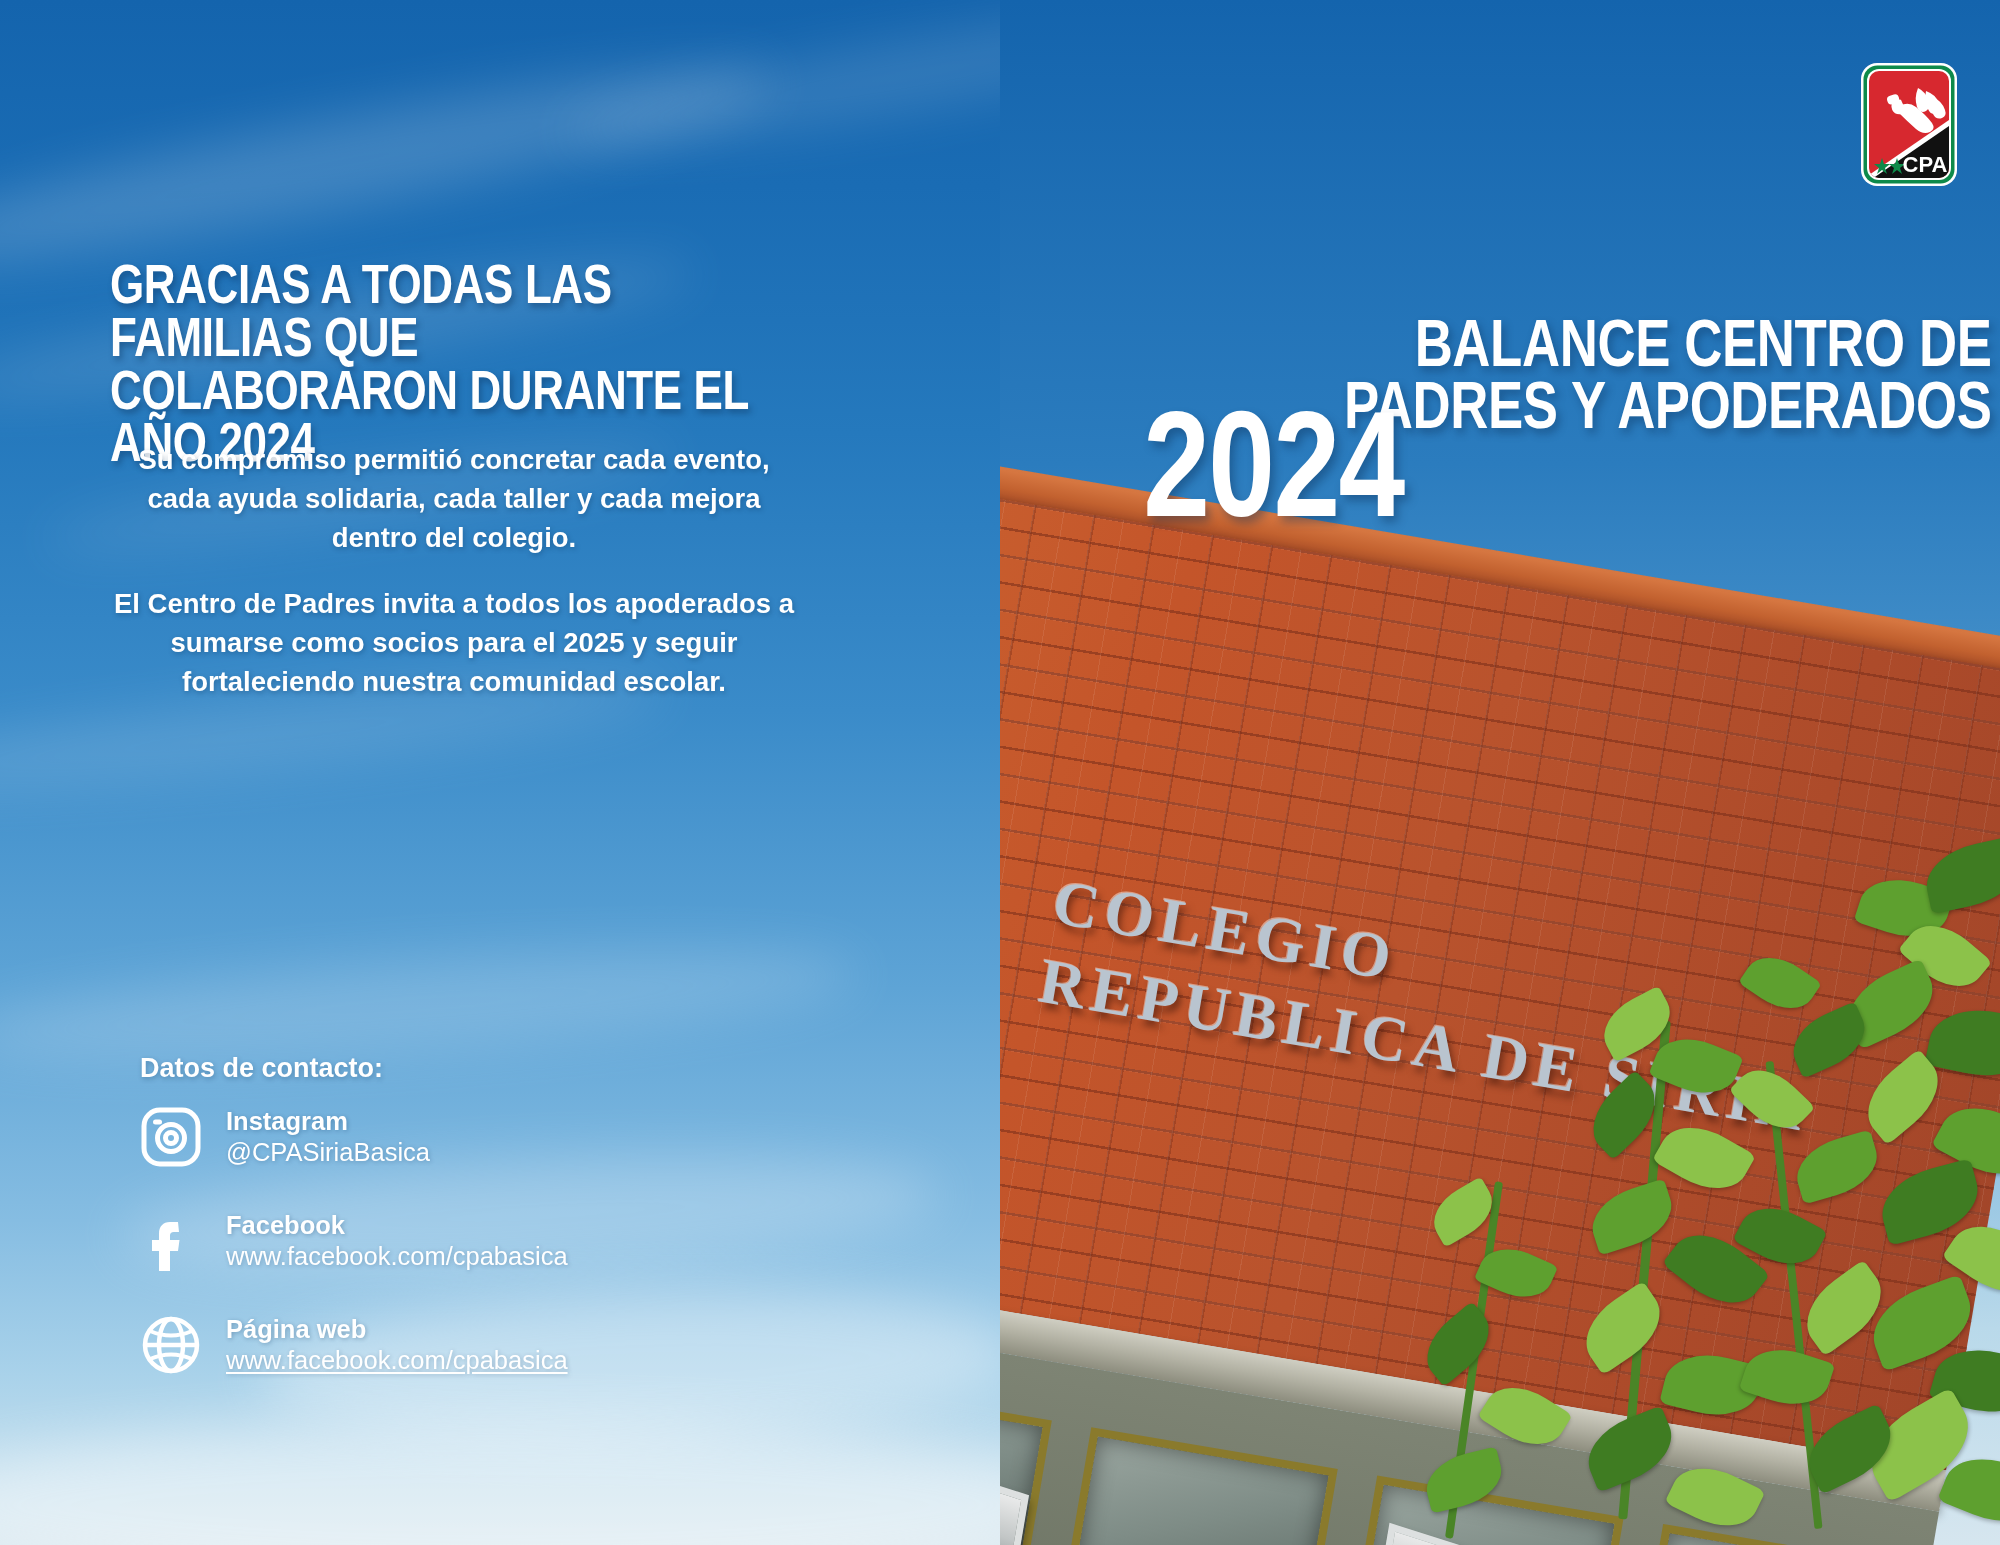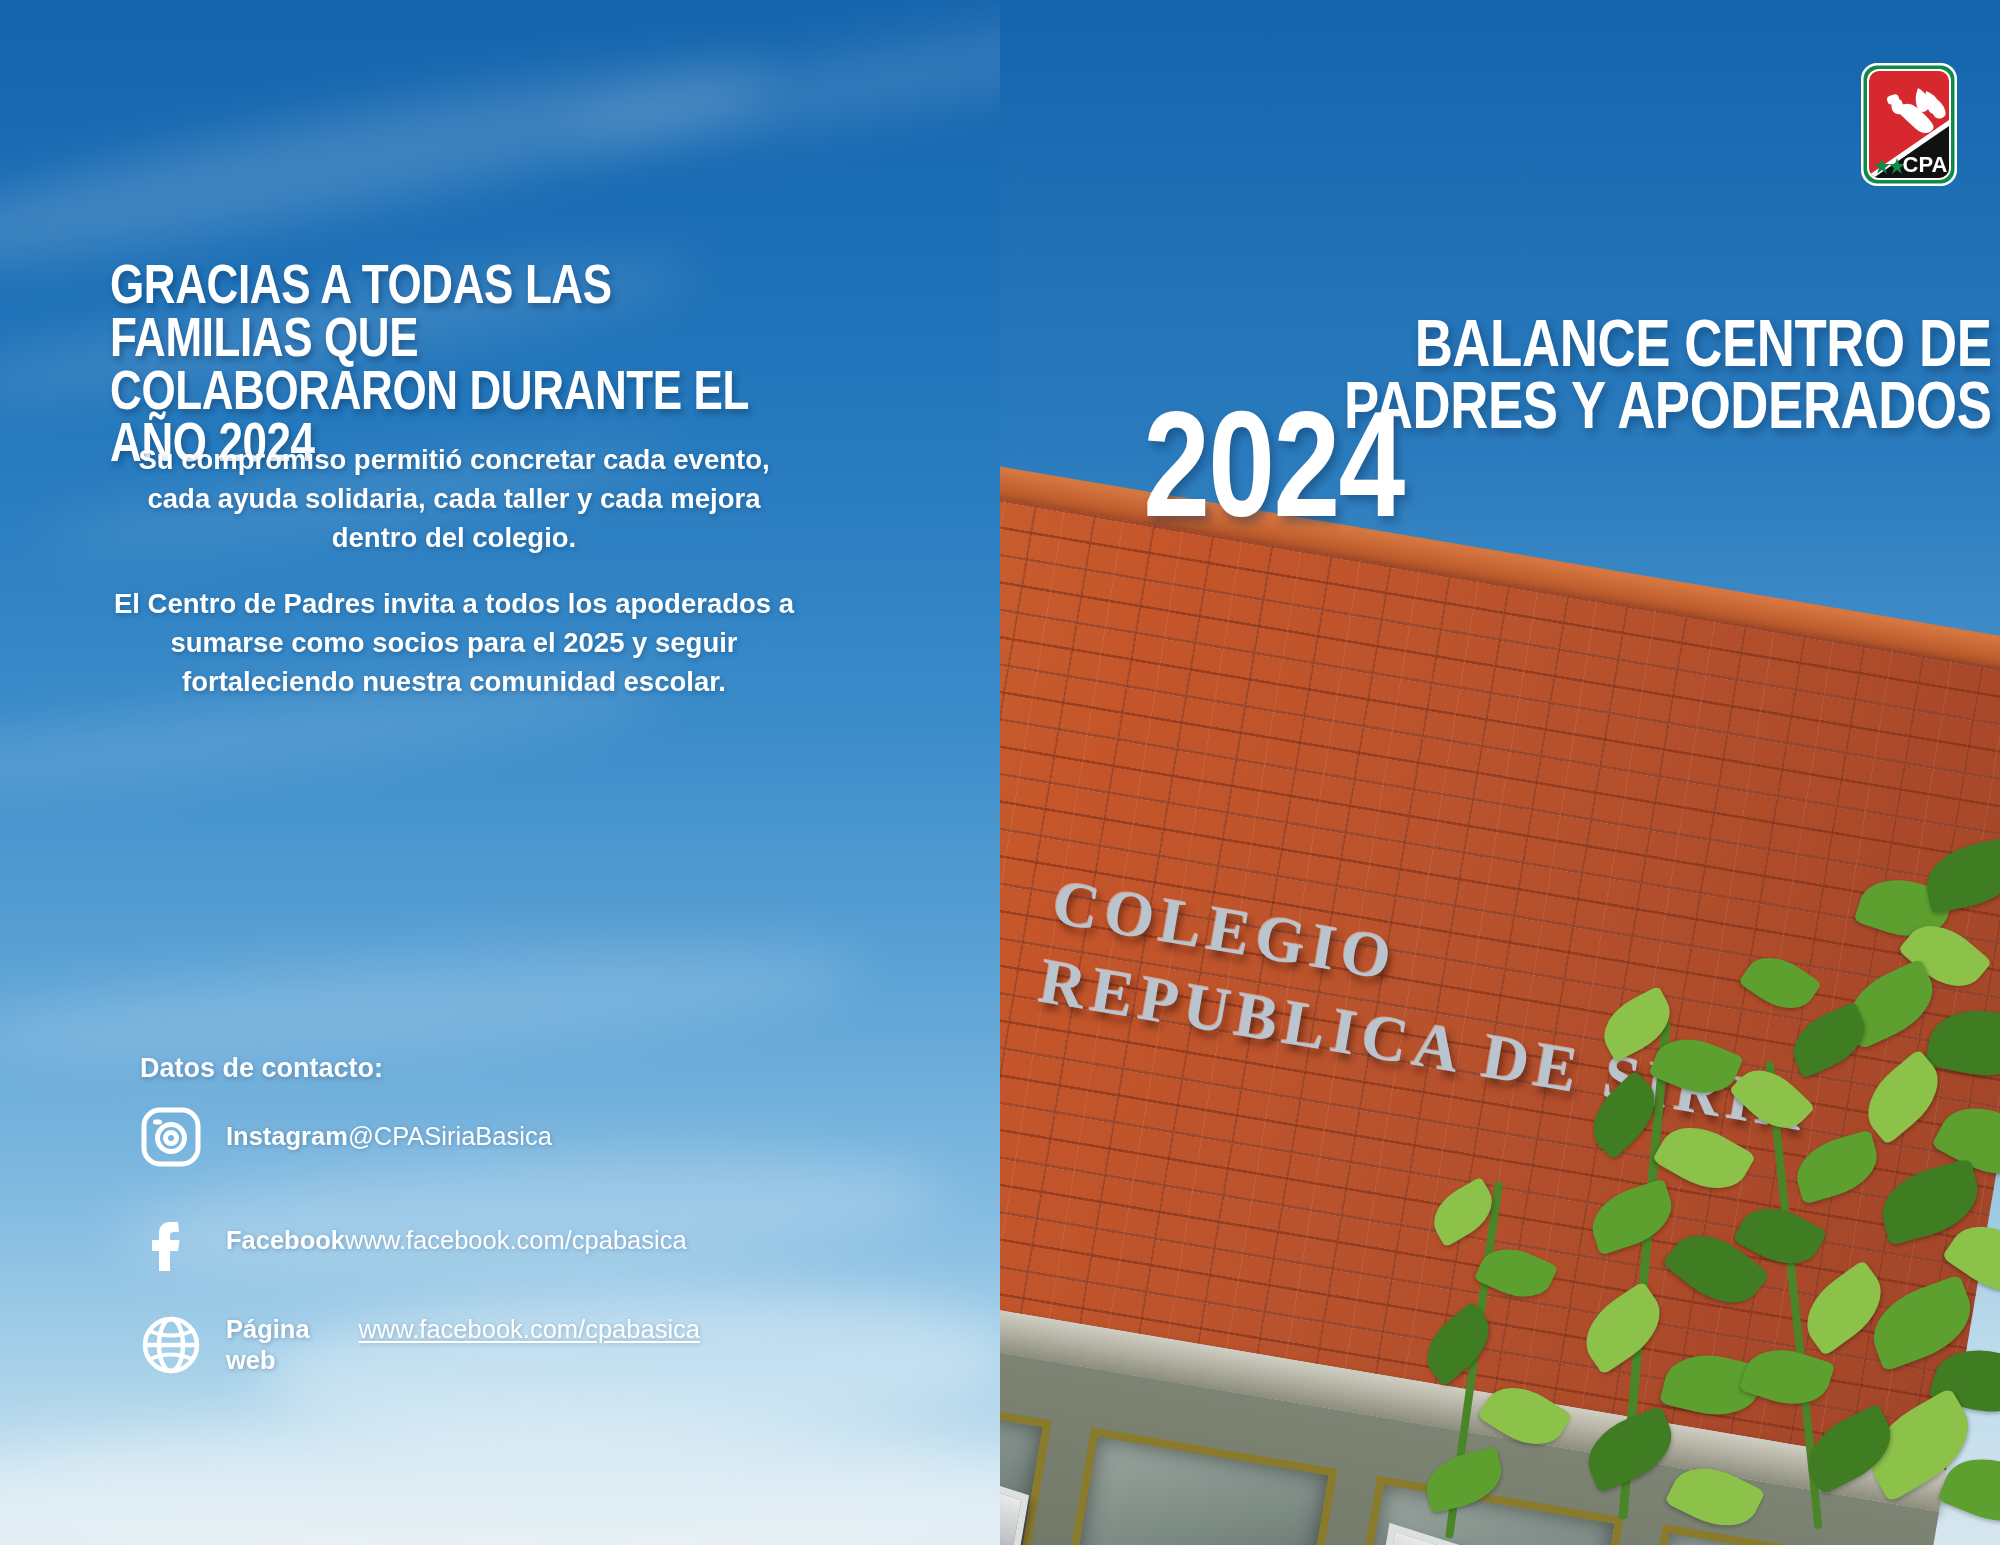--- a/index.html
+++ b/index.html
@@ -76,21 +76,21 @@
 
   
   .contact-heading{
     position:absolute; left:140px; top:1053px;
     color:#ffffff; font-weight:700; font-size:27px;
     text-shadow:1px 2px 5px rgba(10,45,85,.3);
   }
   .contact-list{ position:absolute; left:140px; top:1098px; width:560px; }
   .contact-row{ display:flex; align-items:center; gap:24px; margin-bottom:26px; height:78px; }
   .contact-icon{ width:62px; min-width:62px; height:62px; display:flex; align-items:center; justify-content:center; }
-  .contact-text{ display:flex; flex-direction:row; justify-content:center; }
+  .contact-text{ display:flex; flex-direction:column; justify-content:center; }
   .contact-label{
     color:#ffffff; font-weight:700; font-size:25.5px; line-height:1.22;
     text-shadow:1px 1px 4px rgba(10,45,85,.3);
   }
   .contact-value{
     color:#ffffff; font-weight:400; font-size:25.5px; line-height:1.25;
     text-shadow:1px 1px 4px rgba(10,45,85,.25);
   }
   .contact-value.link{ text-decoration:underline; text-underline-offset:3px; }
 

